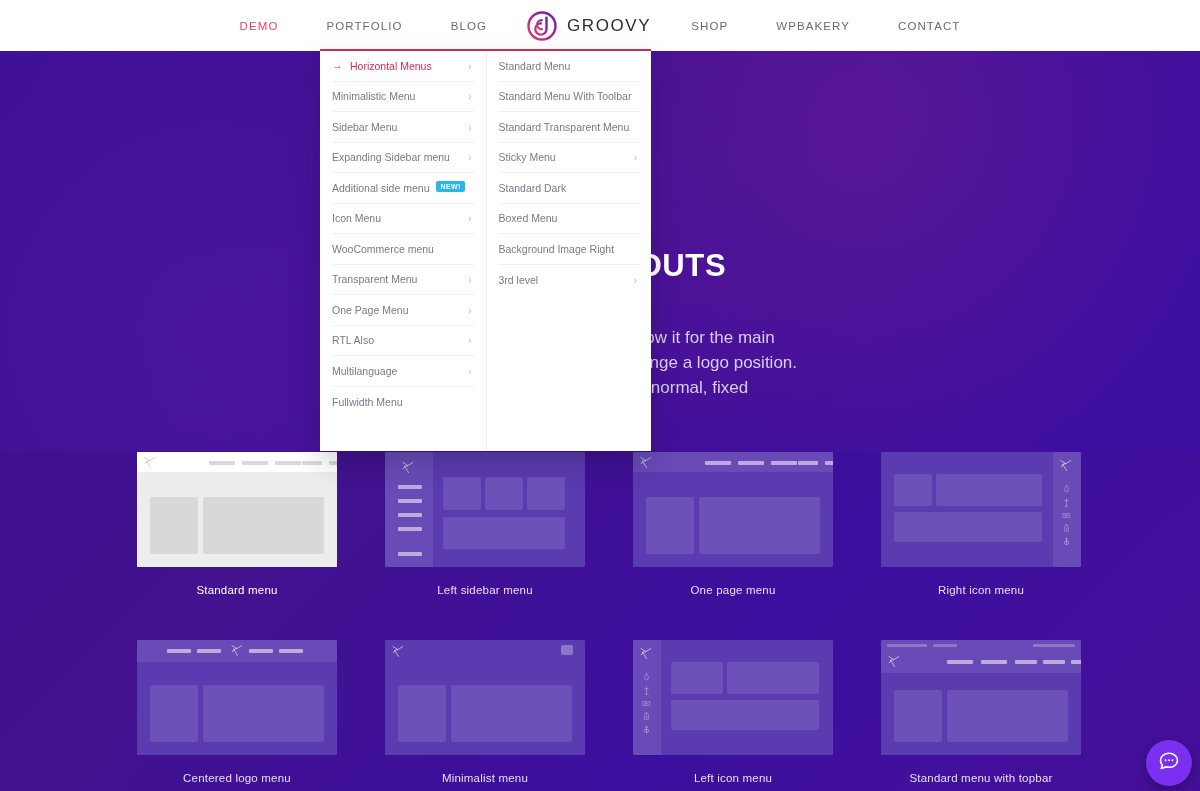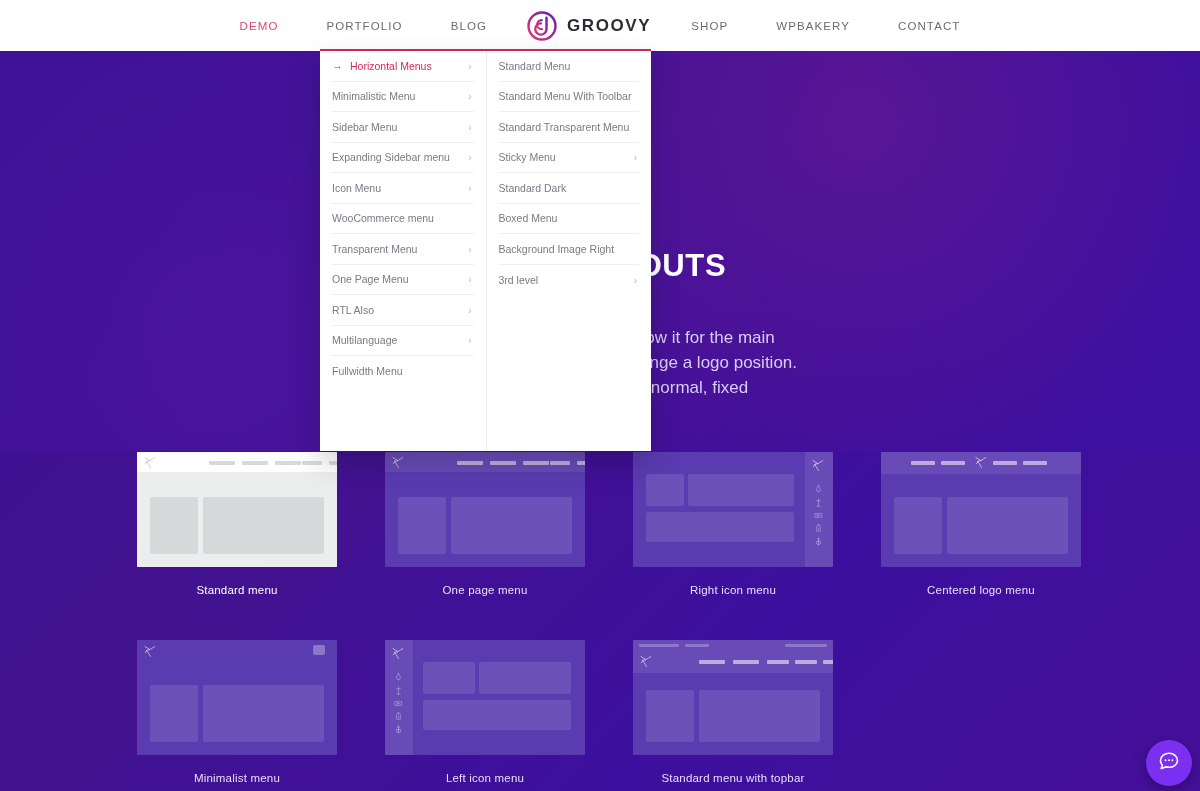--- a/index.html
+++ b/index.html
@@ -35,21 +35,21 @@
   .nav-inner { display: flex; align-items: center; gap: 0; }
   .nav-link {
     font-size: 11.5px; letter-spacing: 1.1px; color: #6b6b73;
     text-transform: uppercase; padding: 0 24px; cursor: pointer;
     white-space: nowrap; font-weight: 400;
   }
   .nav-link.active { color: #e0456d; }
   .brand { display: flex; align-items: center; gap: 10px; padding: 0 16px; }
   .brand-mark { width: 30px; height: 30px; flex: 0 0 30px; }
   .brand-text {
-    font-size: 17px; font-weight: 700; letter-spacing: 1.6px;
+    font-size: 17px; font-weight: 400; letter-spacing: 1.6px;
     color: #2c2c35;
   }
   
   .nav-accent-bar {
     position: absolute; left: 320px; top: 49px; width: 331px; height: 3px;
     background: #d6295a; z-index: 45;
   }
 
   
   .mega {
@@ -201,20 +201,24 @@
         </div>
         <div class="mega-item">
           <span>Sidebar Menu</span>
           <span class="chev">›</span>
         </div>
         <div class="mega-item">
           <span>Expanding Sidebar menu</span>
           <span class="chev">›</span>
         </div>
         <div class="mega-item">
+          <span>Additional side menu</span>
+          <span class="badge-new">NEW!</span>
+        </div>
+        <div class="mega-item">
           <span>Icon Menu</span>
           <span class="chev">›</span>
         </div>
         <div class="mega-item">
           <span>WooCommerce menu</span>
         </div>
         <div class="mega-item">
           <span>Transparent Menu</span>
           <span class="chev">›</span>
         </div>
@@ -281,20 +285,38 @@
           </svg>
           <div class="bar navbit" style="left: 72px; top: 9px; width: 26px; height: 3.5px;"></div>
           <div class="bar navbit" style="left: 105px; top: 9px; width: 26px; height: 3.5px;"></div>
           <div class="bar navbit" style="left: 138px; top: 9px; width: 26px; height: 3.5px;"></div>
           <div class="bar navbit" style="left: 165px; top: 9px; width: 20px; height: 3.5px;"></div>
           <div class="bar navbit" style="left: 192px; top: 9px; width: 22px; height: 3.5px;"></div>
           <div class="bar blk" style="left: 13px; top: 45px; width: 48px; height: 57px; border-radius: 2px;"></div>
           <div class="bar blk" style="left: 66px; top: 45px; width: 121px; height: 57px; border-radius: 2px;"></div>
         </div>
         <div class="card-label">Standard menu</div>
+      </div>
+      <div class="card">
+        <div class="mock dark">
+          <div class="bar side" style="left: 0px; top: 0px; width: 48px; height: 115px;"></div>
+          <svg viewBox="0 0 24 24" width="15" height="15" style="position: absolute; left: 16px; top: 8px;">
+            <path d="M3 4 L11 9 L6 10 L12 20 M11 9 L19 4 M6 10 L4 14" fill="none" stroke="rgba(255,255,255,0.65)" stroke-width="1.4" stroke-linecap="round" stroke-linejoin="round"></path>
+          </svg>
+          <div class="bar navbit" style="left: 13px; top: 33px; width: 24px; height: 4px;"></div>
+          <div class="bar navbit" style="left: 13px; top: 47px; width: 24px; height: 4px;"></div>
+          <div class="bar navbit" style="left: 13px; top: 61px; width: 24px; height: 4px;"></div>
+          <div class="bar navbit" style="left: 13px; top: 75px; width: 24px; height: 4px;"></div>
+          <div class="bar navbit" style="left: 13px; top: 100px; width: 24px; height: 4px;"></div>
+          <div class="bar blk" style="left: 58px; top: 25px; width: 38px; height: 33px; border-radius: 2px;"></div>
+          <div class="bar blk" style="left: 100px; top: 25px; width: 38px; height: 33px; border-radius: 2px;"></div>
+          <div class="bar blk" style="left: 142px; top: 25px; width: 38px; height: 33px; border-radius: 2px;"></div>
+          <div class="bar blk" style="left: 58px; top: 65px; width: 122px; height: 32px; border-radius: 2px;"></div>
+        </div>
+        <div class="card-label">Left sidebar menu</div>
       </div>
       <div class="card">
         <div class="mock dark">
           <div class="bar m-topbar" style="left: 0px; top: 0px; width: 200px; height: 20px;"></div>
           <div class="bar m-area" style="left: 0px; top: 20px; width: 200px; height: 95px;"></div>
           <svg viewBox="0 0 24 24" width="15" height="15" style="position: absolute; left: 6px; top: 3px;">
             <path d="M3 4 L11 9 L6 10 L12 20 M11 9 L19 4 M6 10 L4 14" fill="none" stroke="rgba(255,255,255,0.65)" stroke-width="1.4" stroke-linecap="round" stroke-linejoin="round"></path>
           </svg>
           <div class="bar navbit" style="left: 72px; top: 9px; width: 26px; height: 3.5px;"></div>
           <div class="bar navbit" style="left: 105px; top: 9px; width: 26px; height: 3.5px;"></div>

